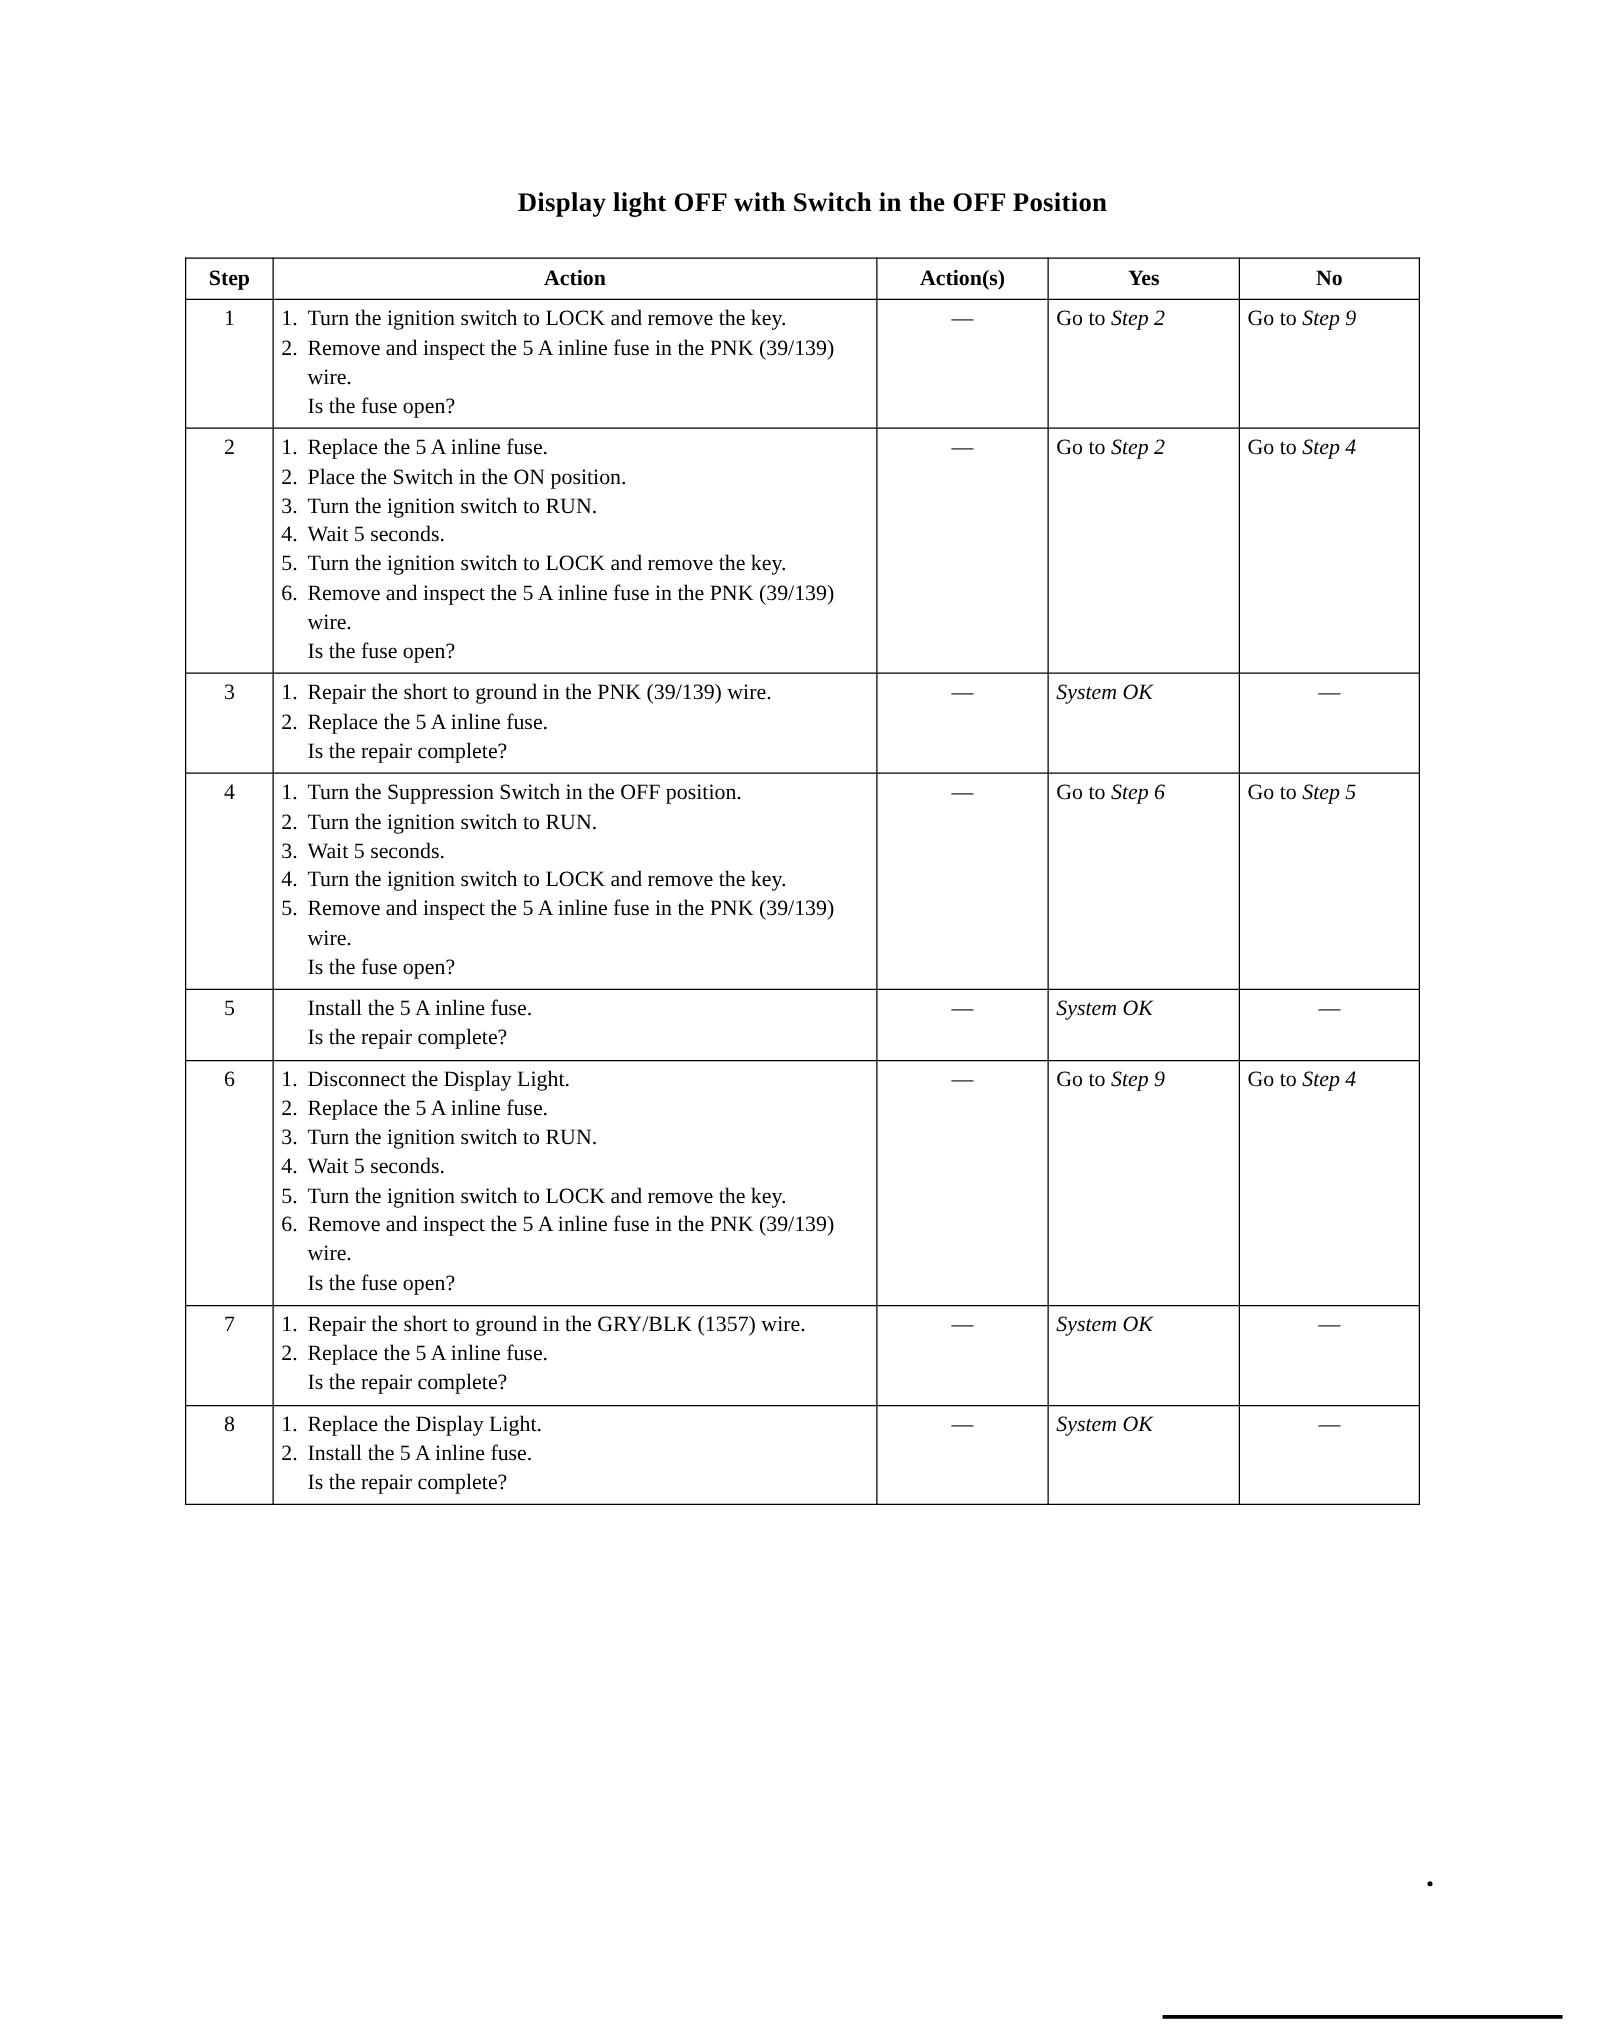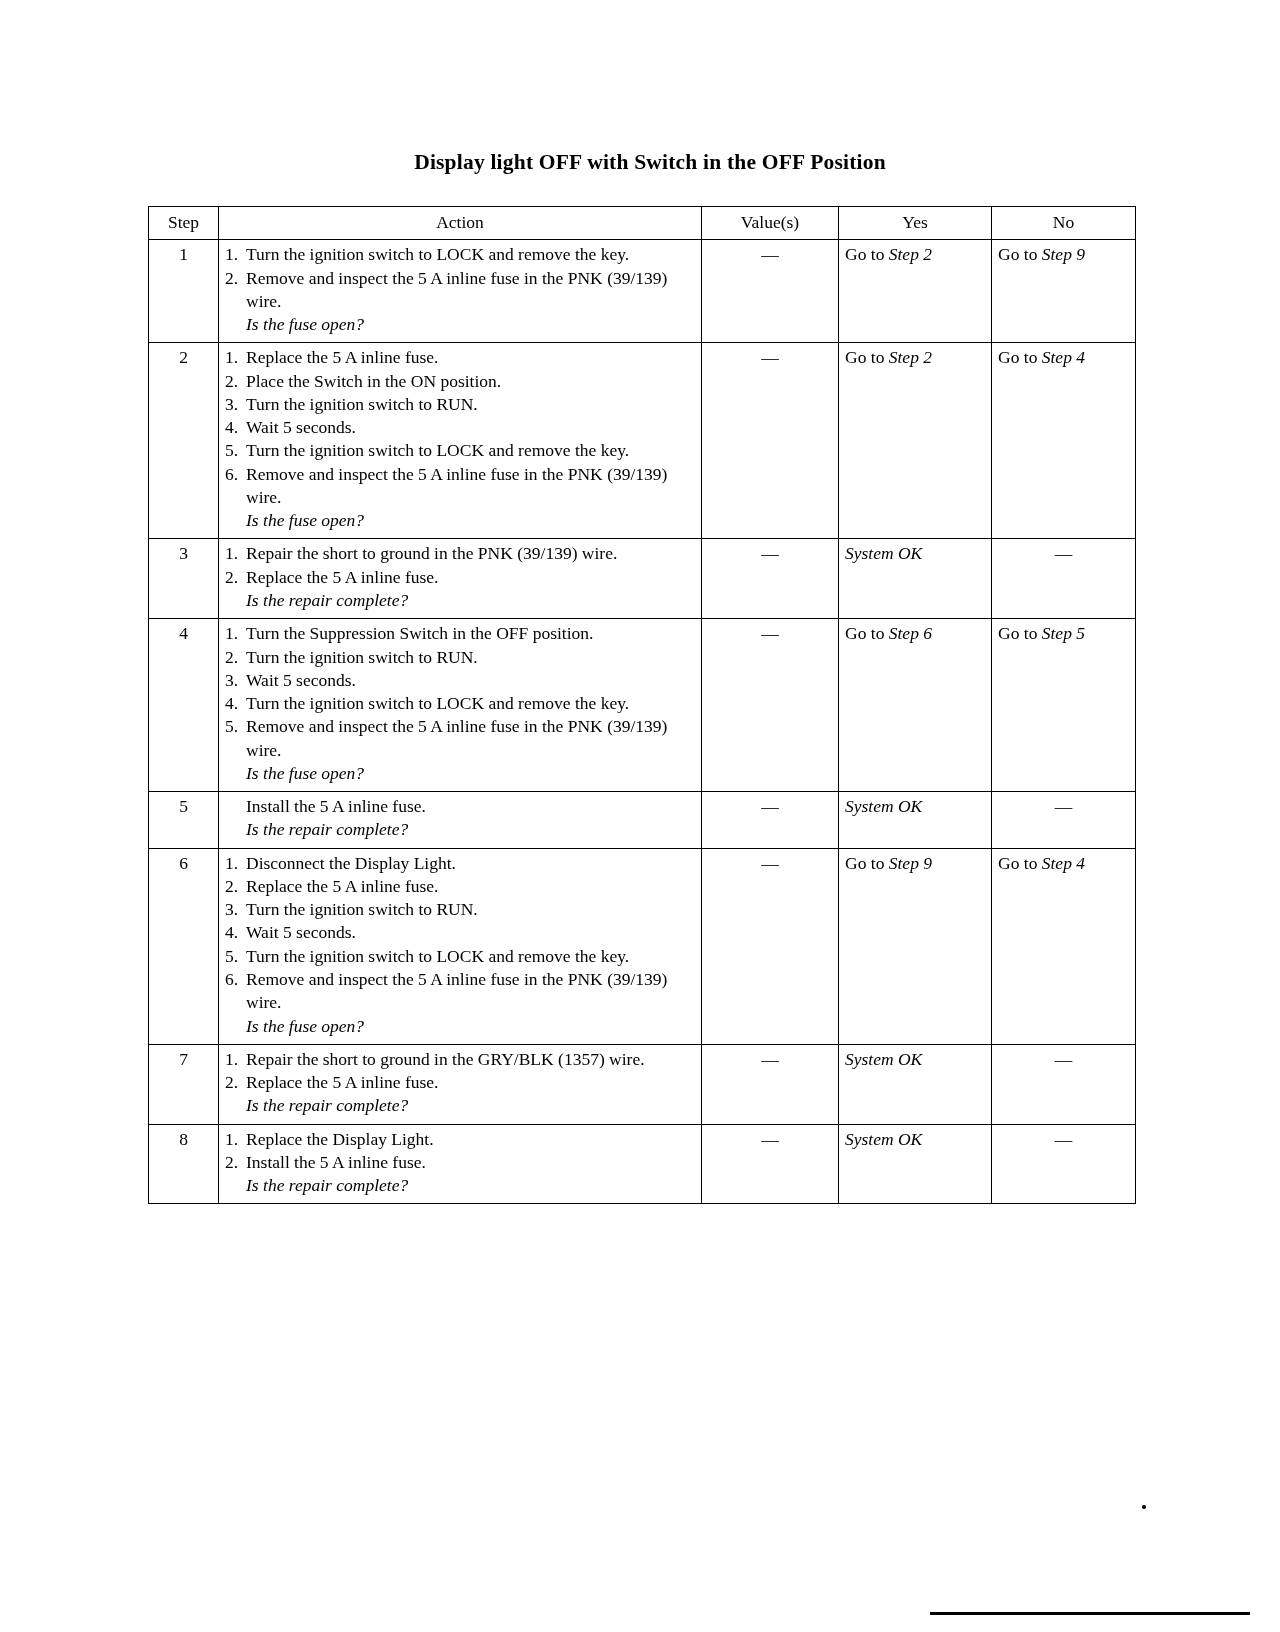--- a/index.html
+++ b/index.html
@@ -43,21 +43,21 @@
     line-height: 1.33;
   }
   table.diag th,
   table.diag td {
     border: 1.6px solid #000;
     vertical-align: top;
     padding: 3px 6px 6px 6px;
   }
   table.diag thead th {
     text-align: center;
-    font-weight: normal;
+    font-weight: bold;
     padding: 4px 4px 5px 4px;
     font-size: 17.5px;
     margin-top: 29px;
   }
   col.c-step { width: 70px; }
   col.c-action { width: 483px; }
   col.c-value { width: 137px; }
   col.c-yes { width: 153px; }
   col.c-no { width: 144px; }
 
@@ -96,21 +96,20 @@
     padding-left: 21px;
     margin: 0 0 0 0;
   }
   ol.actions li .num {
     position: absolute;
     left: 0;
     top: 0;
   }
   .question {
     margin-top: 0;
-    font-style: italic;
   }
   .plain-line {
     padding-left: 0;
   }
   .footer-line {
     position: absolute;
     left: 930px;
     top: 1612px;
     width: 320px;
     height: 3px;
@@ -138,21 +137,21 @@
       <col class="c-step">
       <col class="c-action">
       <col class="c-value">
       <col class="c-yes">
       <col class="c-no">
     </colgroup>
     <thead>
       <tr>
         <th>Step</th>
         <th>Action</th>
-        <th>Value(s)</th>
+        <th>Action(s)</th>
         <th>Yes</th>
         <th>No</th>
       </tr>
     </thead>
     <tbody>
 
       <tr>
         <td class="step">1</td>
         <td>
           <ol class="actions">

